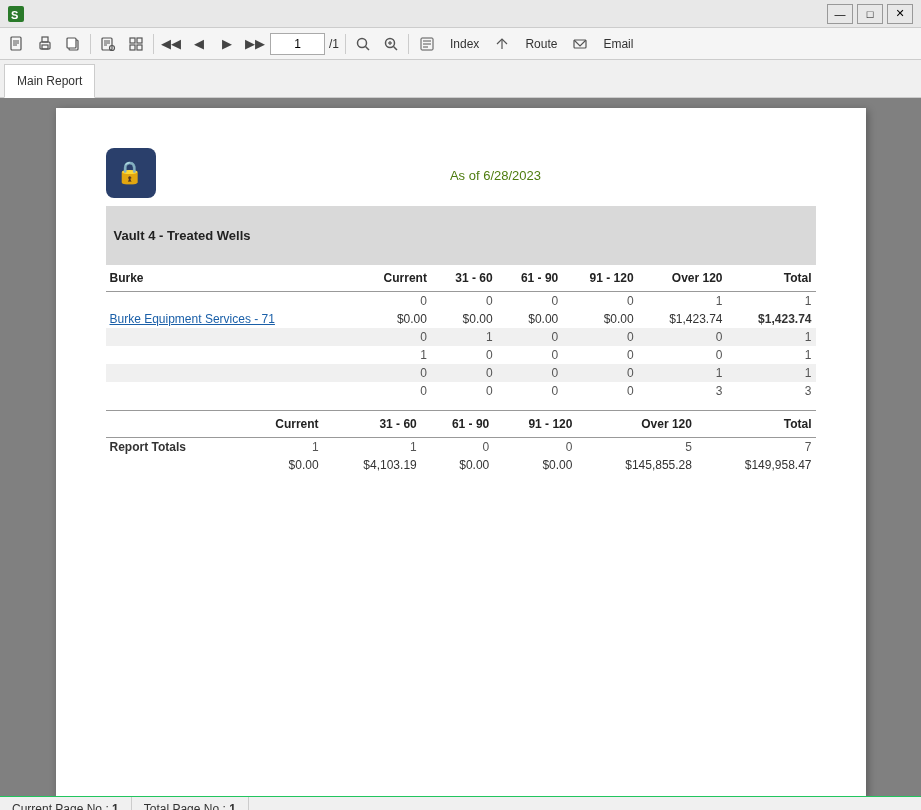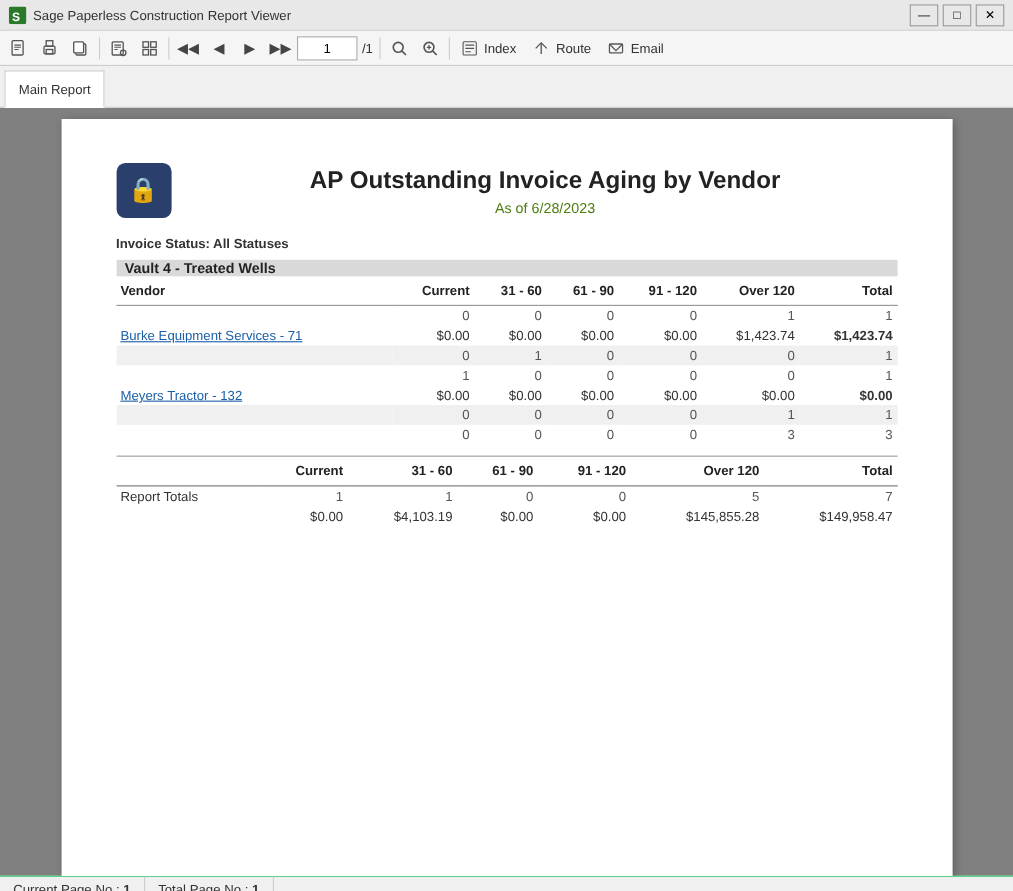--- a/index.html
+++ b/index.html
@@ -88,21 +88,21 @@
       padding: 0 3px;
     }
     .toolbar-page-of {
       font-size: 12px;
       color: #333;
       margin: 0 2px;
     }
     .toolbar-text-btn {
       display: flex;
       align-items: center;
-      gap: 6px;
+      gap: 16px;
       padding: 2px 6px;
       height: 24px;
       border: 1px solid transparent;
       background: transparent;
       cursor: pointer;
       font-size: 12px;
       color: #333;
     }
 
     
@@ -189,21 +189,21 @@
     .invoice-status {
       font-size: 12px;
       font-weight: bold;
       color: #333;
       margin: 16px 0 8px 0;
     }
 
     
     .section-header {
       background: #d9d9d9;
-      padding: 0 8px;
+      padding: 22px 8px;
       font-size: 13px;
       font-weight: bold;
       color: #222;
       margin-bottom: 0;
     }
 
     
     .report-table {
       width: 100%;
       border-collapse: collapse;
@@ -229,21 +229,21 @@
       cursor: pointer;
     }
     .report-table .row-count { color: #555; }
     .report-table tr.shaded td { background: #f0f0f0; }
 
     .totals-section {
       margin-top: 10px;
       border-top: 1px solid #999;
     }
     .totals-label {
-      font-weight: normal;
+      font-weight: bold;
       font-size: 12px;
     }
 
     
     .status-bar {
       background: #f0f0f0;
       border-top: 1px solid #22c55e;
       display: flex;
       height: 24px;
       align-items: center;
@@ -261,21 +261,20 @@
   </style>
 </head>
 <body>
 
 <div class="title-bar">
   <div class="title-bar-left">
     <svg class="title-bar-icon" viewBox="0 0 16 16" fill="none">
       <rect width="16" height="16" rx="2" fill="#2a7a2a"></rect>
       <text x="3" y="13" font-size="11" fill="white" font-weight="bold">S</text>
     </svg>
-    <span class="title-bar-title">Sage Paperless Construction Report Viewer</span>
   </div>
   <div class="title-bar-controls">
     <button class="title-bar-btn">—</button>
     <button class="title-bar-btn">□</button>
     <button class="title-bar-btn close">✕</button>
   </div>
 </div>
 
 <div class="toolbar">
   <button class="toolbar-btn" title="New">
@@ -372,33 +371,31 @@
 </div>
 
 <div class="main-content">
   <div class="report-page">
 
     <div class="report-header">
       <div class="report-logo">
         <span class="report-logo-icon">🔒</span>
       </div>
       <div class="report-title-block">
-        <div class="report-title">AP Outstanding Invoice Aging by Vendor</div>
         <div class="report-subtitle">As of 6/28/2023</div>
       </div>
     </div>
 
-    <div class="invoice-status">Invoice Status: All Statuses</div>
 
     <div class="section-header">Vault 4 - Treated Wells</div>
 
     <table class="report-table">
       <thead>
         <tr>
-          <th class="left">Vendor</th>
+          <th class="left">Burke</th>
           <th>Current</th>
           <th>31 - 60</th>
           <th>61 - 90</th>
           <th>91 - 120</th>
           <th>Over  120</th>
           <th>Total</th>
         </tr>
       </thead>
       <tbody id="vendor-tbody">
       <tr class="">
@@ -429,29 +426,20 @@
       <td class="row-count">1</td>
     </tr>
           <tr class="">
       <td class="left"></td>
       <td class="row-count">1</td>
       <td class="row-count">0</td>
       <td class="row-count">0</td>
       <td class="row-count">0</td>
       <td class="row-count">0</td>
       <td class="row-count">1</td>
-    </tr>
-          <tr class="">
-      <td class="left"><a href="#">Meyers Tractor - 132</a></td>
-      <td>$0.00</td>
-      <td>$0.00</td>
-      <td>$0.00</td>
-      <td>$0.00</td>
-      <td>$0.00</td>
-      <td><strong>$0.00</strong></td>
     </tr>
           <tr class="shaded">
       <td class="left"></td>
       <td class="row-count">0</td>
       <td class="row-count">0</td>
       <td class="row-count">0</td>
       <td class="row-count">0</td>
       <td class="row-count">1</td>
       <td class="row-count">1</td>
     </tr>

